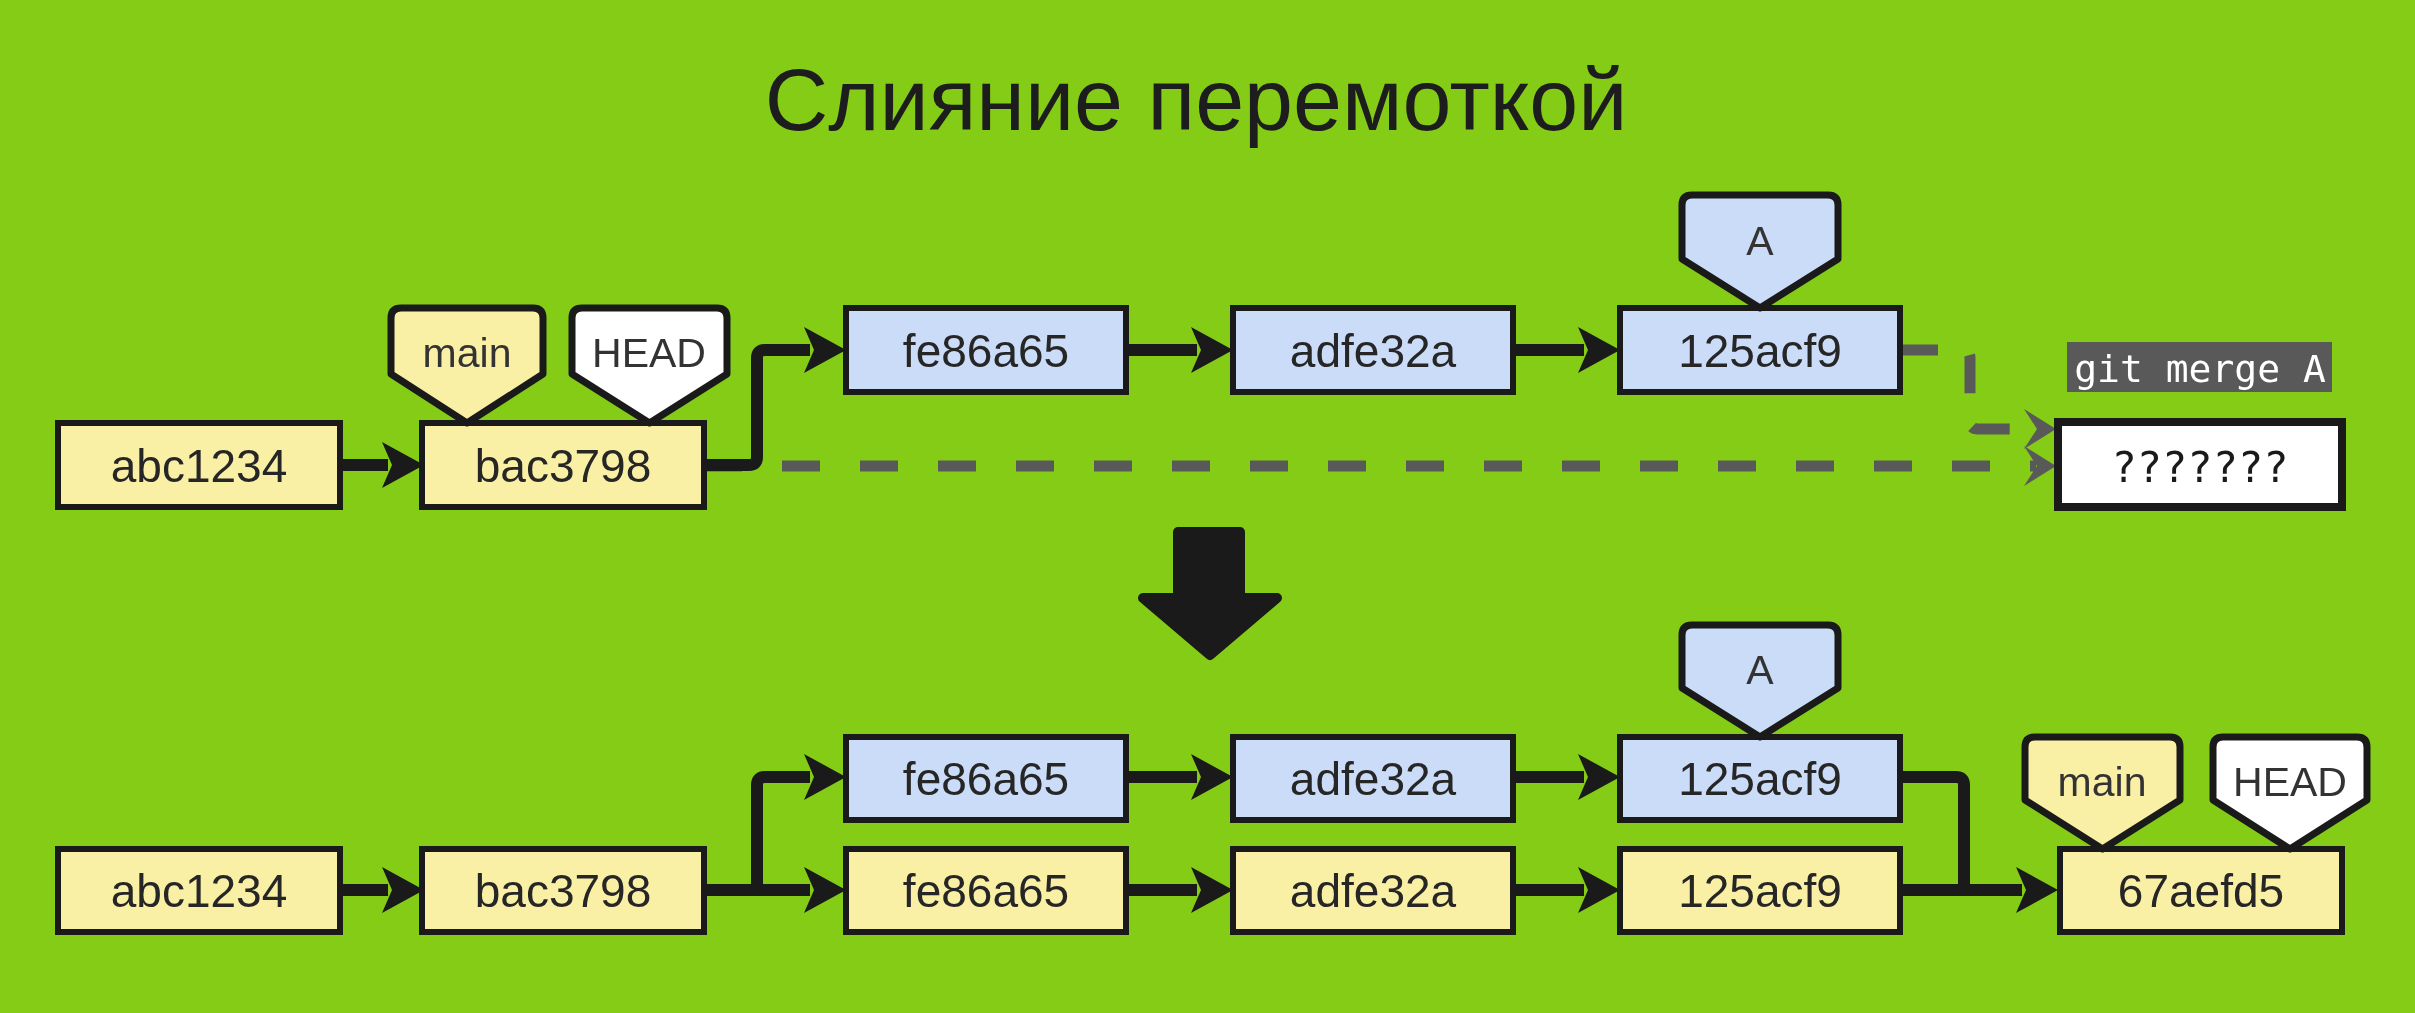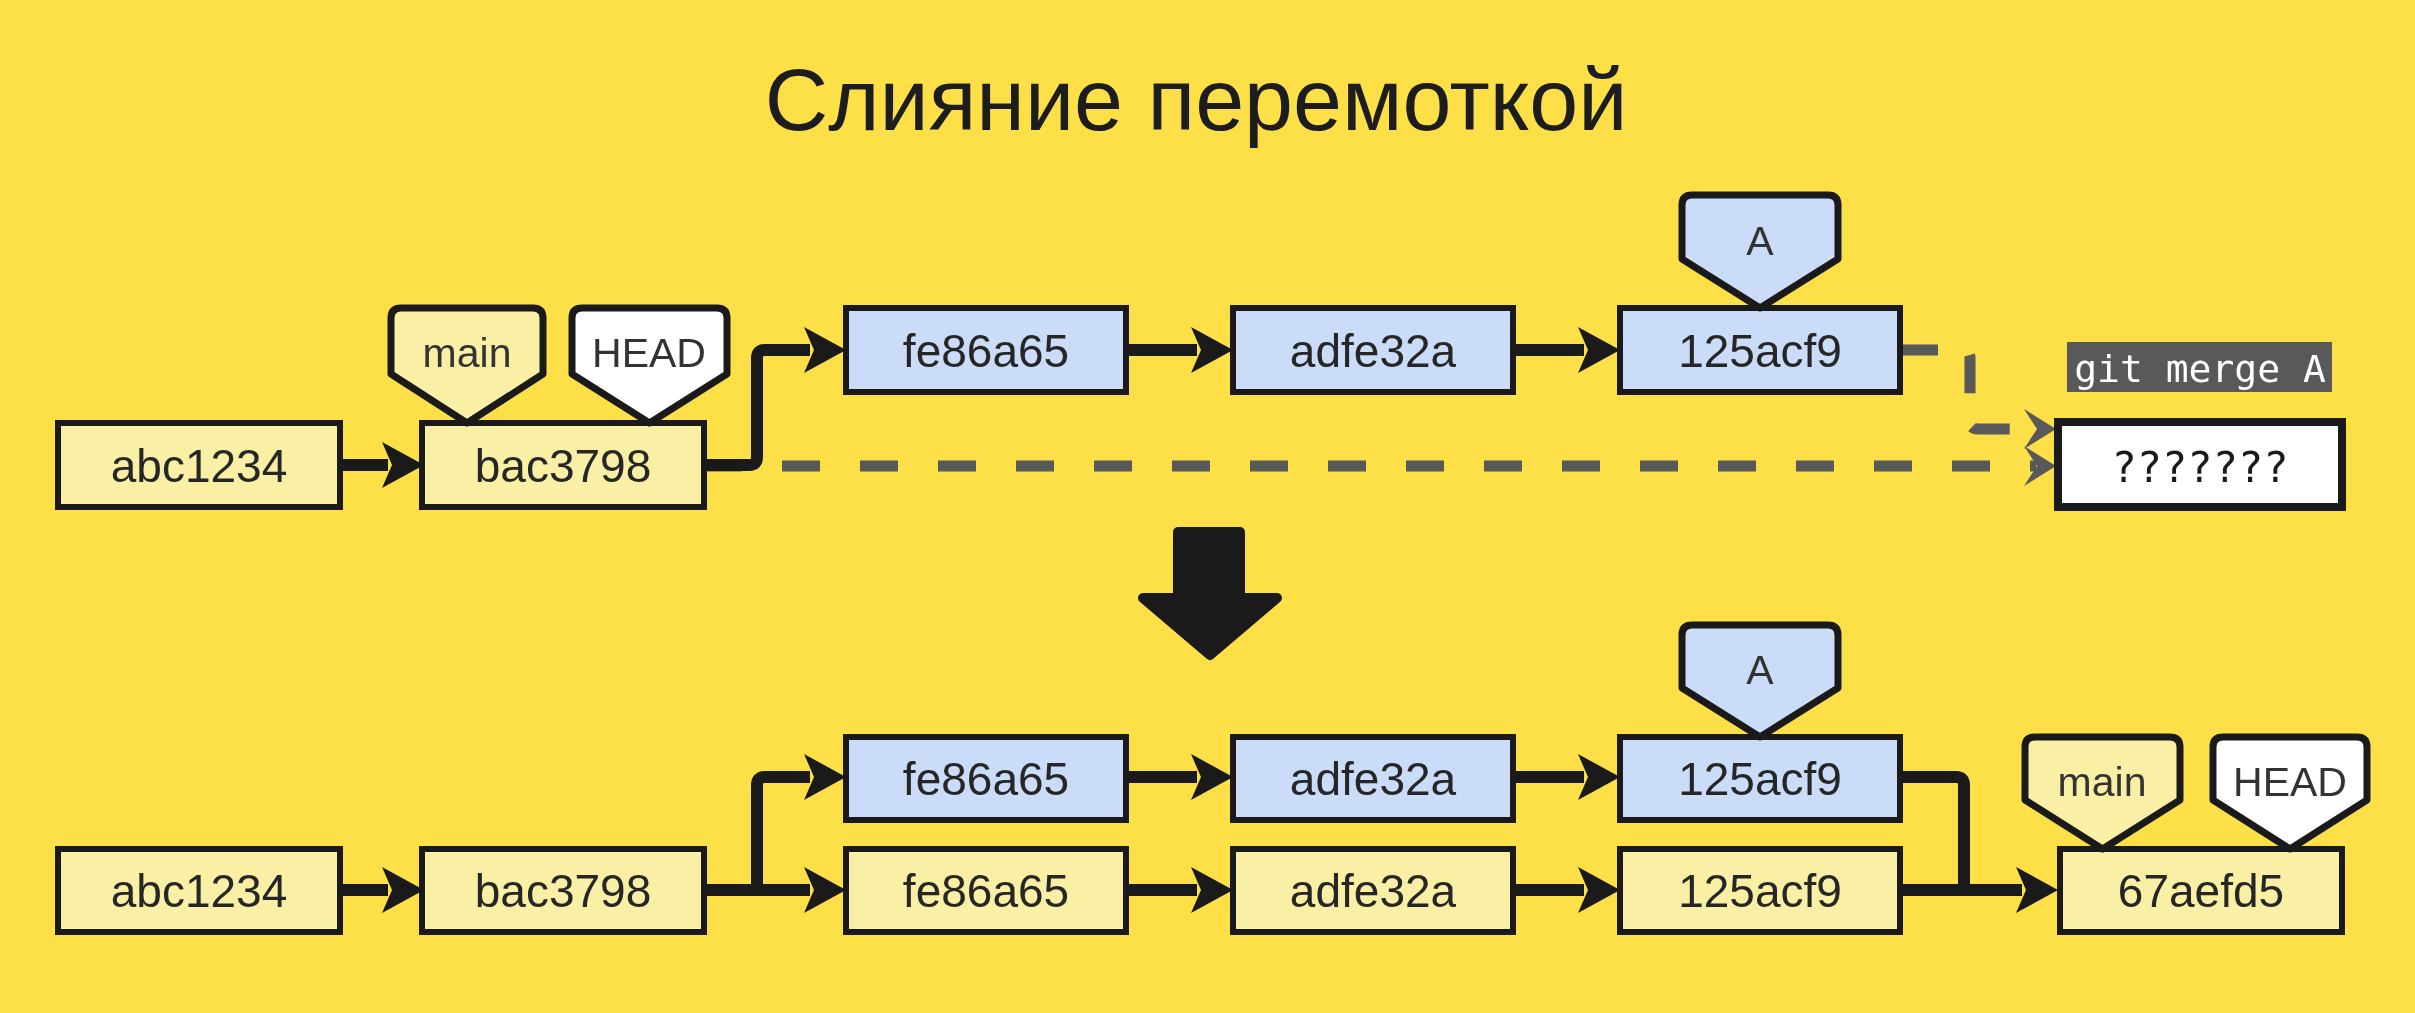--- a/index.html
+++ b/index.html
@@ -1,16 +1,16 @@
 <!DOCTYPE html>
 <html><head>
 <meta charset="utf-8">
 <style>
   html,body { margin:0; padding:0; background:#ffffff; }
-  #canvas { position:relative; width:2415px; height:1013px; background:#fde047; overflow:hidden; }
+  #canvas { position:relative; width:2415px; height:1013px; background:#84cc16; overflow:hidden; }
   svg { display:block; }
   .title-label { font-family:"Liberation Sans", sans-serif; font-size:88px; fill:#1d1d1d; text-anchor:middle; }
   .box-label  { font-family:"Liberation Sans", sans-serif; font-size:46px; fill:#262626; text-anchor:middle; dominant-baseline:central; }
   .tag-label  { font-family:"Liberation Sans", sans-serif; font-size:41px; fill:#333333; text-anchor:middle; dominant-baseline:central; }
   .mono-label { font-family:"DejaVu Sans Mono", monospace; font-size:38px; fill:#ffffff; text-anchor:middle; dominant-baseline:central; }
   .pending-label { font-family:"DejaVu Sans Mono", monospace; font-size:42px; fill:#1a1a1a; text-anchor:middle; dominant-baseline:central; }
   .commit-rect { stroke:#1a1a1a; stroke-width:6; }
   .pending-rect { fill:#ffffff; stroke:#1a1a1a; stroke-width:8; }
   .tag-shape { stroke:#1a1a1a; stroke-width:7; stroke-linejoin:round; }
   .black-line { stroke:#1a1a1a; stroke-width:12; fill:none; stroke-linejoin:round; }

